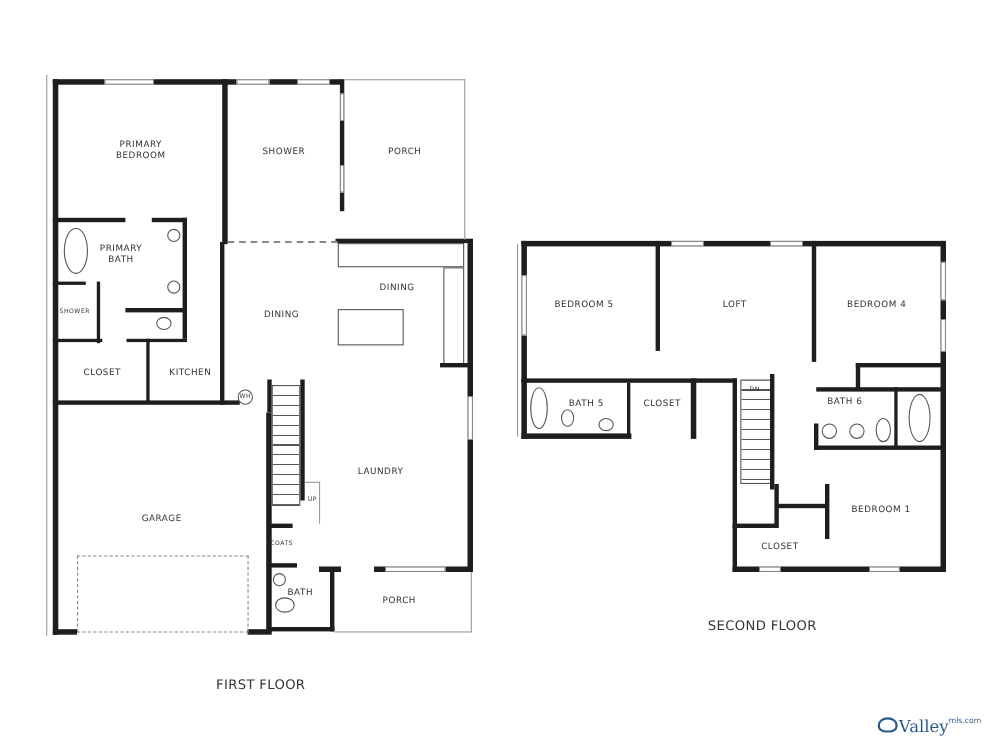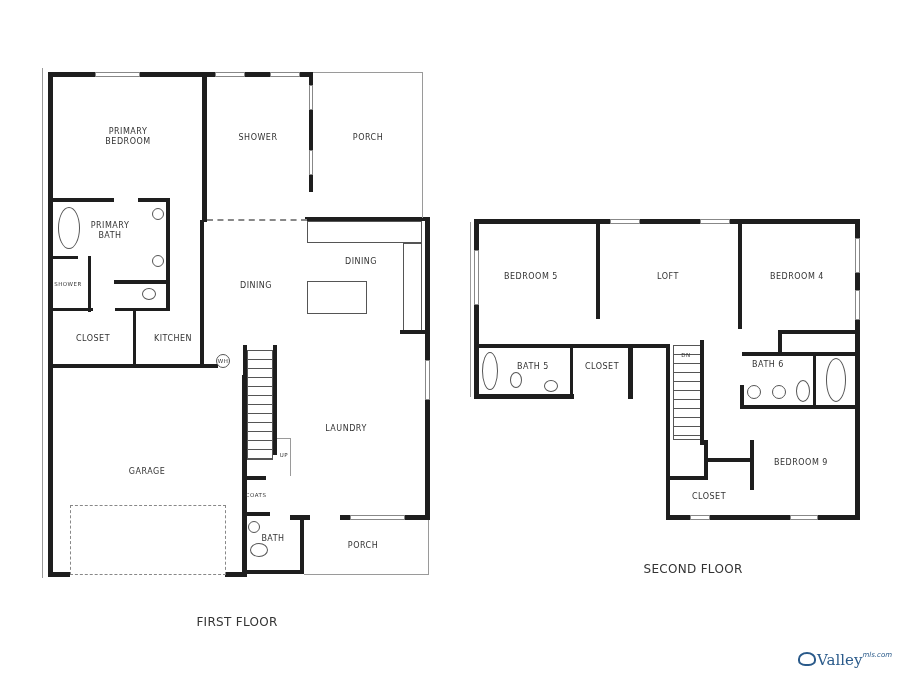--- a/index.html
+++ b/index.html
@@ -9,21 +9,21 @@
   .dash { position:absolute; border:0 dashed #888; }
   .win { position:absolute; background:#fff; border:1px solid #888; box-sizing:border-box; }
   .lbl { position:absolute; font-size:8px; letter-spacing:0.5px; text-align:center; white-space:pre-line; line-height:10px; color:#333; transform:translate(-50%,-50%); }
   .lbl.small { font-size:5.5px; line-height:7px; }
   .title { position:absolute; font-size:12px; letter-spacing:0.3px; color:#333; transform:translateX(-50%); white-space:nowrap; }
   .fixture { position:absolute; border:1px solid #555; box-sizing:border-box; background:#fff; }
   .oval { border-radius:50%; }
   .stairs { position:absolute; border:1px solid #555; box-sizing:border-box;
     background:repeating-linear-gradient(to bottom, #fff 0, #fff 8px, #555 8px, #555 9px); }
   .logo { position:absolute; right:8px; bottom:6px; font-family:"DejaVu Serif", serif; font-size:15px; color:#2a5a8a; }
-  .logo .mls { font-family:"DejaVu Sans", sans-serif; font-size:7px; vertical-align:top;font-style:italic; }
+  .logo .mls { font-family:"DejaVu Sans", sans-serif; font-size:7px; vertical-align:top; }
   .logo .swoosh { display:inline-block; width:14px; height:10px; border:2px solid #2a5a8a; border-radius:50% 50% 40% 40%; margin-right:1px; vertical-align:-1px; }
 </style>
 </head>
 <body>
 
 <div>
 
   <div class="thin" style="left:42px;top:68px;width:1px;height:510px;"></div>
 
   <div class="w" style="left:48px;top:72px;width:262px;height:5px;"></div>
@@ -158,21 +158,21 @@
   <div class="stairs" style="left:673px;top:345px;width:30px;height:95px;"></div>
   <div class="w" style="left:700px;top:340px;width:4px;height:105px;"></div>
 
   <div class="lbl" style="left:531px;top:277px;">BEDROOM 5</div>
   <div class="lbl" style="left:668px;top:277px;">LOFT</div>
   <div class="lbl" style="left:797px;top:277px;">BEDROOM 4</div>
   <div class="lbl" style="left:533px;top:367px;">BATH 5</div>
   <div class="lbl" style="left:602px;top:367px;">CLOSET</div>
   <div class="lbl small" style="left:686px;top:355px;">DN</div>
   <div class="lbl" style="left:768px;top:365px;">BATH 6</div>
-  <div class="lbl" style="left:801px;top:463px;">BEDROOM 9</div>
+  <div class="lbl" style="left:801px;top:463px;">BEDROOM 1</div>
   <div class="lbl" style="left:709px;top:497px;">CLOSET</div>
 
   <div class="title" style="left:693px;top:562px;">SECOND FLOOR</div>
 </div>
 
 <div class="logo">
   <span class="swoosh"></span><span>Valley</span><span class="mls">mls.com</span>
 </div>
 
 </body></html>

